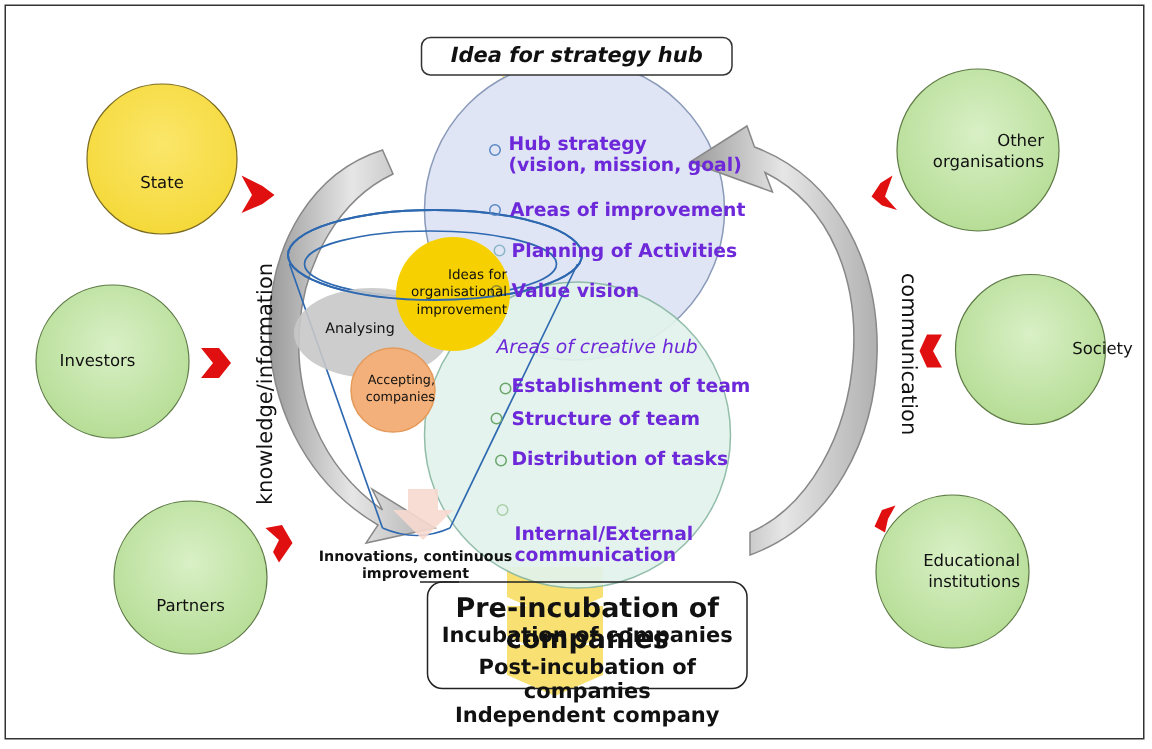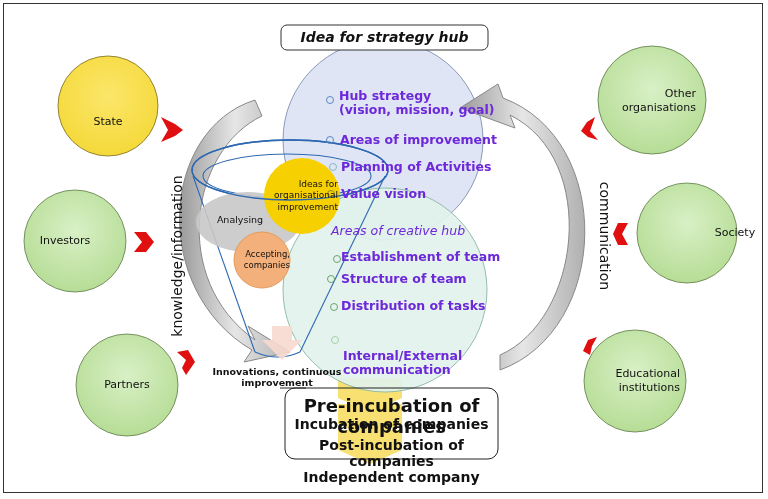--- a/index.html
+++ b/index.html
@@ -81,21 +81,21 @@
   <rect x="281" y="25" width="207" height="25" rx="6" fill="#ffffff" stroke="#333" stroke-width="1"></rect>
 
   <rect x="285" y="388" width="213" height="71" rx="10" fill="none" stroke="#222" stroke-width="1"></rect>
   <line x1="280" y1="388" x2="306" y2="388" stroke="#222" stroke-width="1"></line>
 </svg>
 
 <div class="lbl" style="left:281px; top:29px; width:207px; font-size:14px; font-style:italic;">Idea for strategy hub</div>
 
 <div class="circle-lbl" style="left:58px; top:112px; width:100px; height:20px;">State</div>
 <div class="circle-lbl" style="left:25px; top:231px; width:80px; height:20px;">Investors</div>
-<div class="circle-lbl" style="left:77px; top:375px; width:100px; height:20px;">Partners</div>
+<div class="circle-lbl" style="left:77px; top:394px; width:100px; height:20px;">Partners</div>
 <div class="circle-lbl" style="left:608px; top:86px; width:88px; height:30px;">Other organisations</div>
 <div class="circle-lbl" style="left:637px; top:223px; width:100px; height:20px;padding-left:48px;">Society</div>
 <div class="circle-lbl" style="left:590px; top:366px; width:90px; height:30px;">Educational institutions</div>
 
 <div style="position:absolute; left:87px; top:248px; width:180px; font-family:'DejaVu Sans',sans-serif; font-size:14px; color:#111; transform:rotate(-90deg); transform-origin:center; text-align:center;">knowledge/information</div>
 <div style="position:absolute; left:540px; top:228px; width:130px; font-family:'DejaVu Sans',sans-serif; font-size:14px; color:#111; transform:rotate(90deg); transform-origin:center; text-align:center;">communication</div>
 
 <span class="bullet" style="left:326px; top:96px; border-color:#5b87c5;"></span>
 <div class="item" style="left:339px; top:89px; white-space:pre-line;"><span>Hub strategy
 (vision, mission, goal)</span></div>

